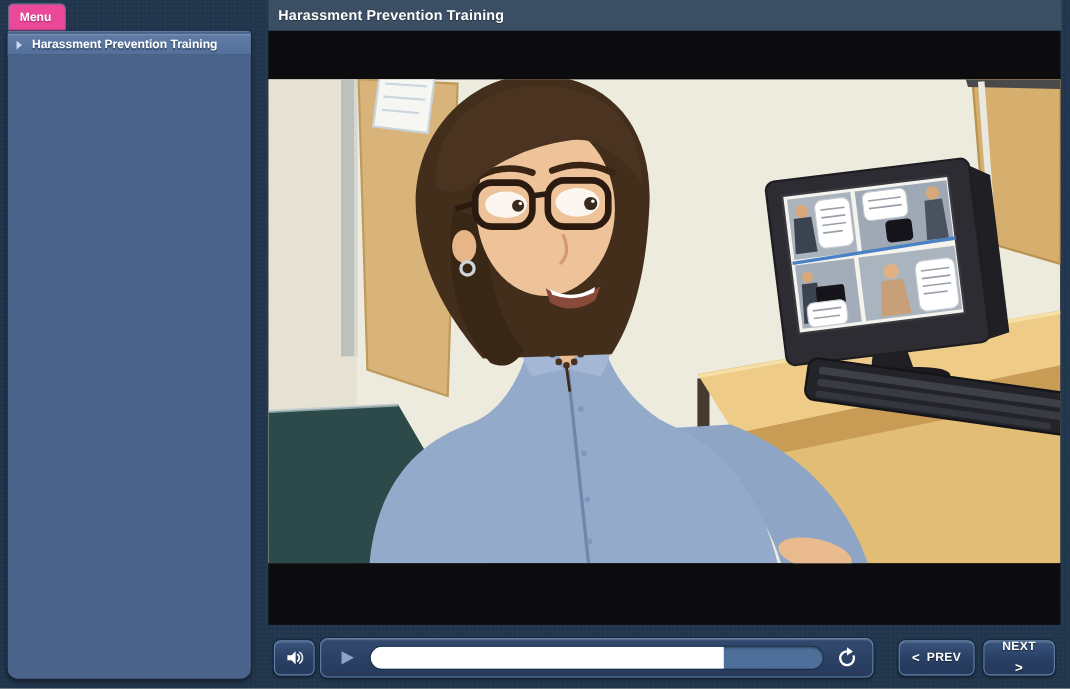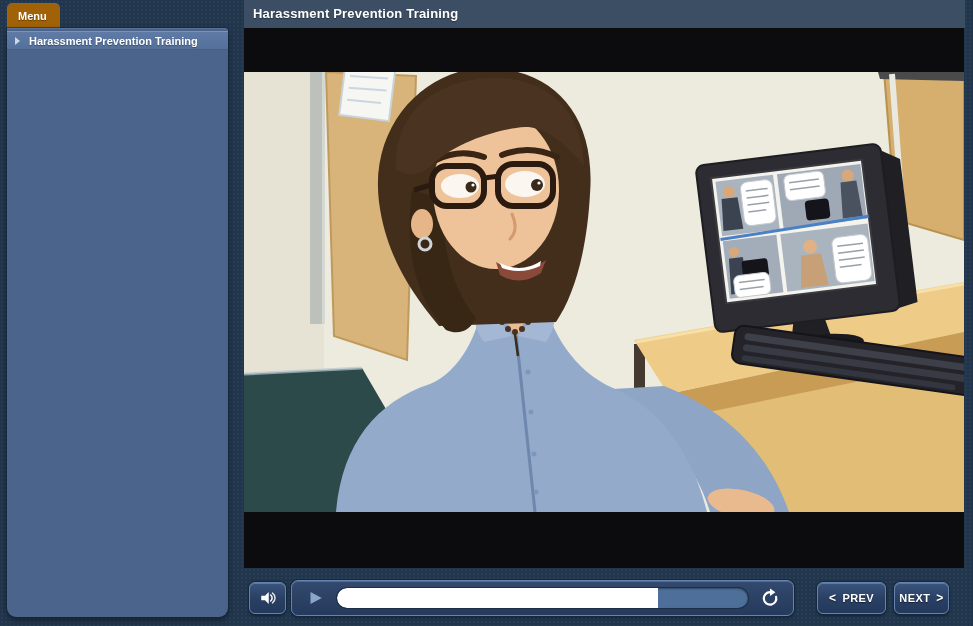--- a/index.html
+++ b/index.html
@@ -8,21 +8,21 @@
     position:relative; overflow:hidden;
     background:#21364d;
     background-image:radial-gradient(rgba(255,255,255,0.035) 1px, transparent 1px);
     background-size:4px 4px;
     font-family:"Liberation Sans", sans-serif;
     -webkit-font-smoothing:antialiased;
   }
   
   .menu-tab {
     position:absolute; left:7px; top:3px; height:25px; padding:0 12px 0 10px;
-    background:#a16207; border:1px solid #55708f; border-bottom:none;
+    background:#ec4899; border:1px solid #55708f; border-bottom:none;
     border-radius:5px 5px 0 0;
     color:#fff; font-size:11px; font-weight:bold; line-height:24px;
     text-shadow:0 1px 1px rgba(0,0,0,.4); cursor:pointer;
   }
   .sidebar-panel {
     position:absolute; left:7px; top:28px; width:221px; height:589px;
     background:#4a648c; border-radius:0 3px 9px 9px;
     box-shadow:0 0 0 1px rgba(20,35,55,.55), 0 3px 6px rgba(0,0,0,.45), inset 0 1px 0 rgba(255,255,255,.10);
   }
   .menu-item {
@@ -72,21 +72,21 @@
   .seekbar {
     flex:1; height:20px; border-radius:10px; background:#4d6f99;
     box-shadow:0 0 0 1px #1c2f47, inset 0 1px 2px rgba(0,0,0,.35);
     overflow:hidden; position:relative; cursor:pointer;
   }
   .seekbar-played {
     position:absolute; left:0; top:0; bottom:0; width:78%;
     background:#ffffff; border-radius:10px 0 0 10px;
   }
   .prev-btn { left:817px; top:582px; width:69px; }
-  .next-btn { left:894px; top:582px; width:55px; }
+  .next-btn { left:894px; top:582px; width:65px;flex-direction:column; }
   .chev { font-size:12px; }
 </style>
 </head>
 <body>
 
 <div class="menu-tab">Menu</div>
 <div class="sidebar-panel">
   <div class="menu-item">
     <span class="tri"></span>
     <span>Harassment Prevention Training</span>

